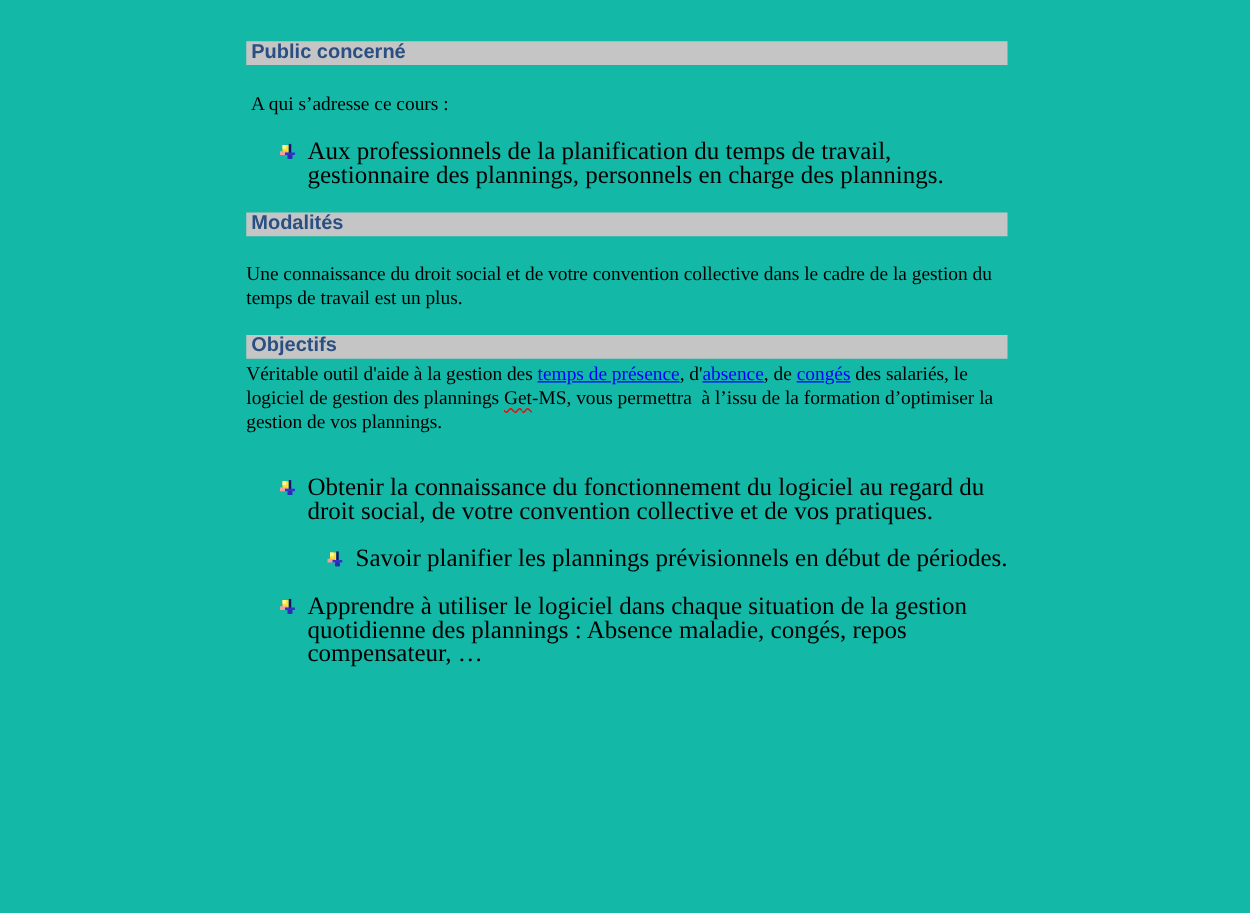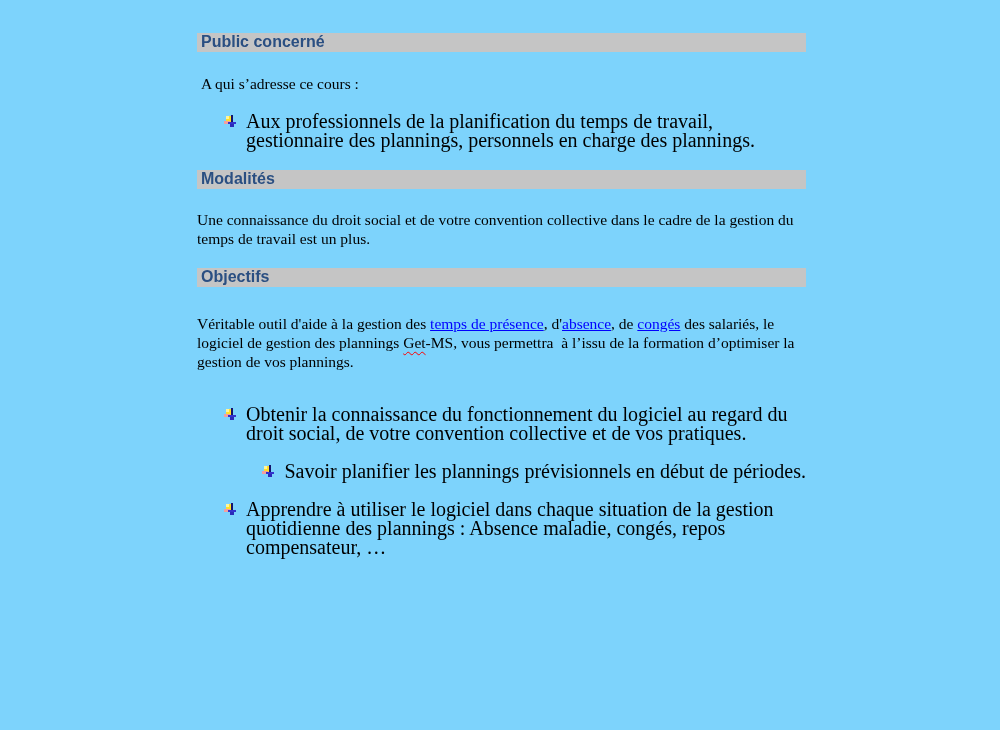--- a/index.html
+++ b/index.html
@@ -1,21 +1,21 @@
 <!DOCTYPE html>
 <html><head>
 <meta charset="utf-8">
 <style>
   * { margin: 0; padding: 0; box-sizing: border-box; }
   html, body { background: #ffffff; }
   .page {
     position: relative;
     width: 1000px;
     height: 730px;
-    background: #7dd3fc;
+    background: #14b8a6;
     font-family: "Liberation Serif", serif;
     color: #000000;
     overflow: hidden;
   }
   .content {
     position: absolute;
     left: 197px;
     top: 33px;
     width: 609px;
   }
@@ -55,21 +55,21 @@
     width: 13px;
     height: 13px;
     margin-right: 10px;
     margin-top: 3px;
   }
   .bar-prerequis { margin-top: 20px; }
   .para-prerequis { margin-top: 21px; }
   .bar-modalites { margin-top: 18px; }
   .mod-lines { margin-top: 22px; }
   .bar-objectifs { margin-top: 20px; }
-  .para-objectifs { margin-top: 27px; font-family: Liberation Serif, serif; }
+  .para-objectifs { margin-top: 3px; font-family: Liberation Serif, serif; }
   .doclink {
     color: #0000ff;
     text-decoration: underline;
     cursor: pointer;
   }
   .hl {
     background: #ffff00;
     text-decoration: underline;
   }
   .spell {

